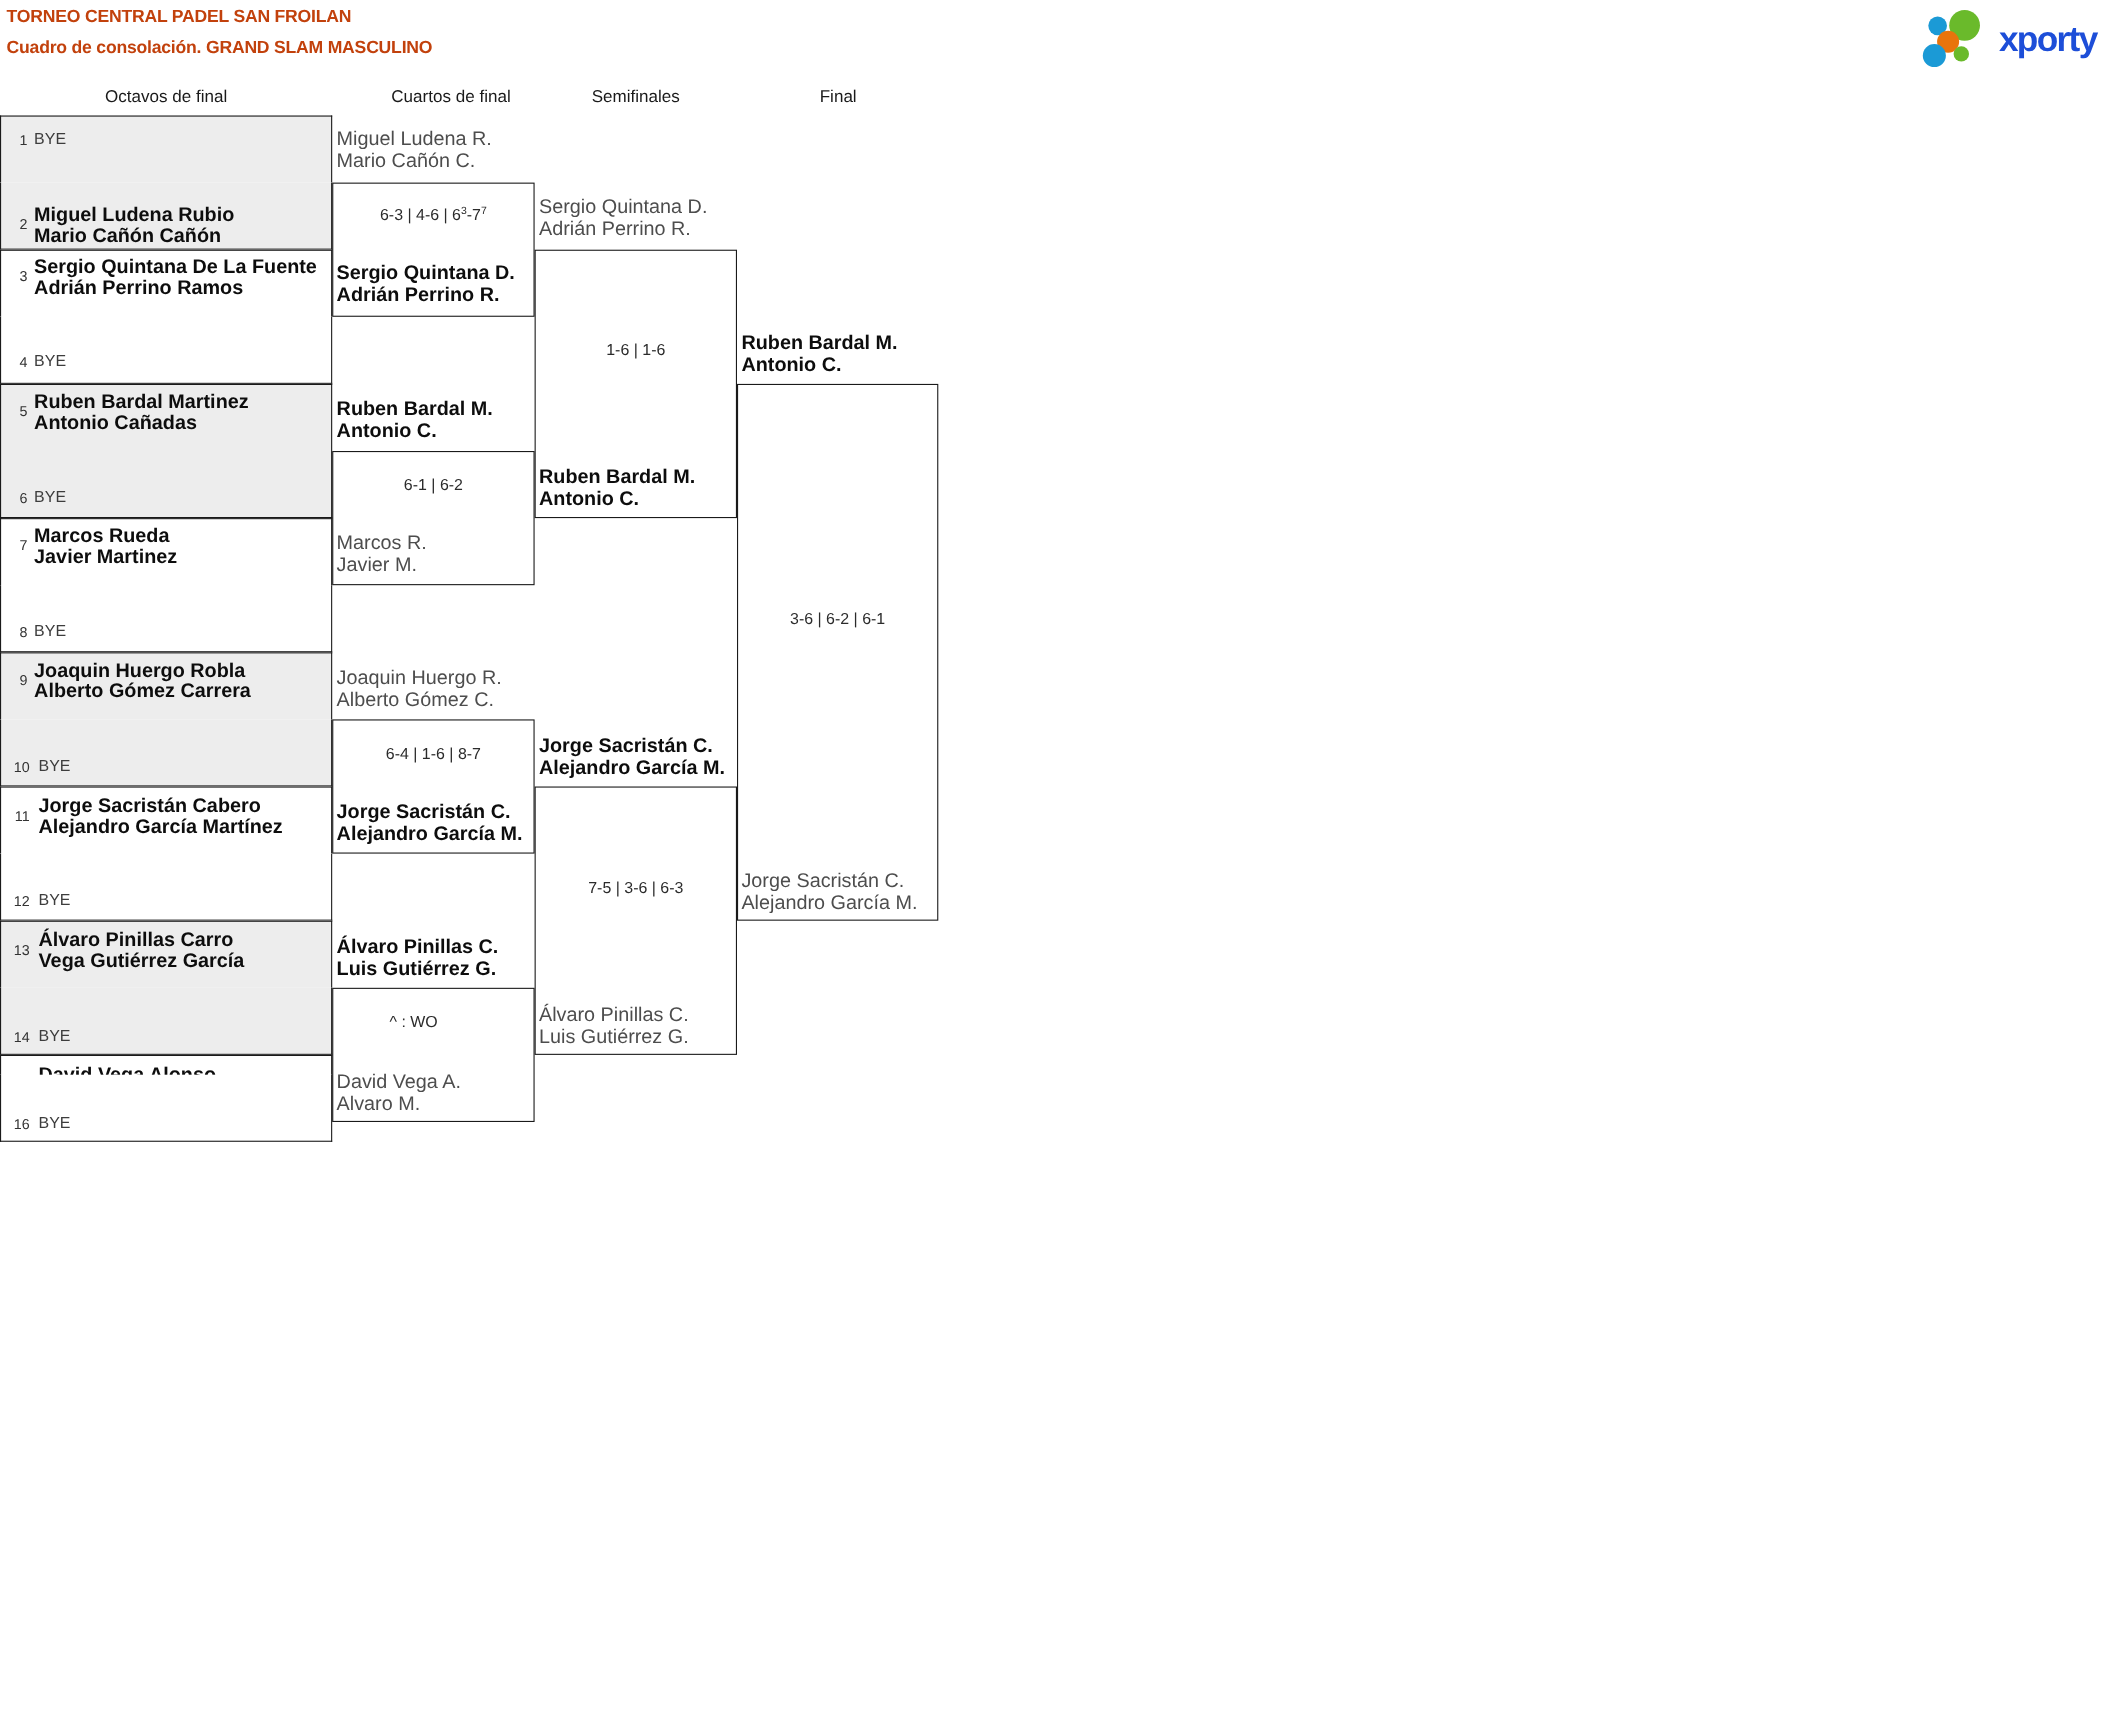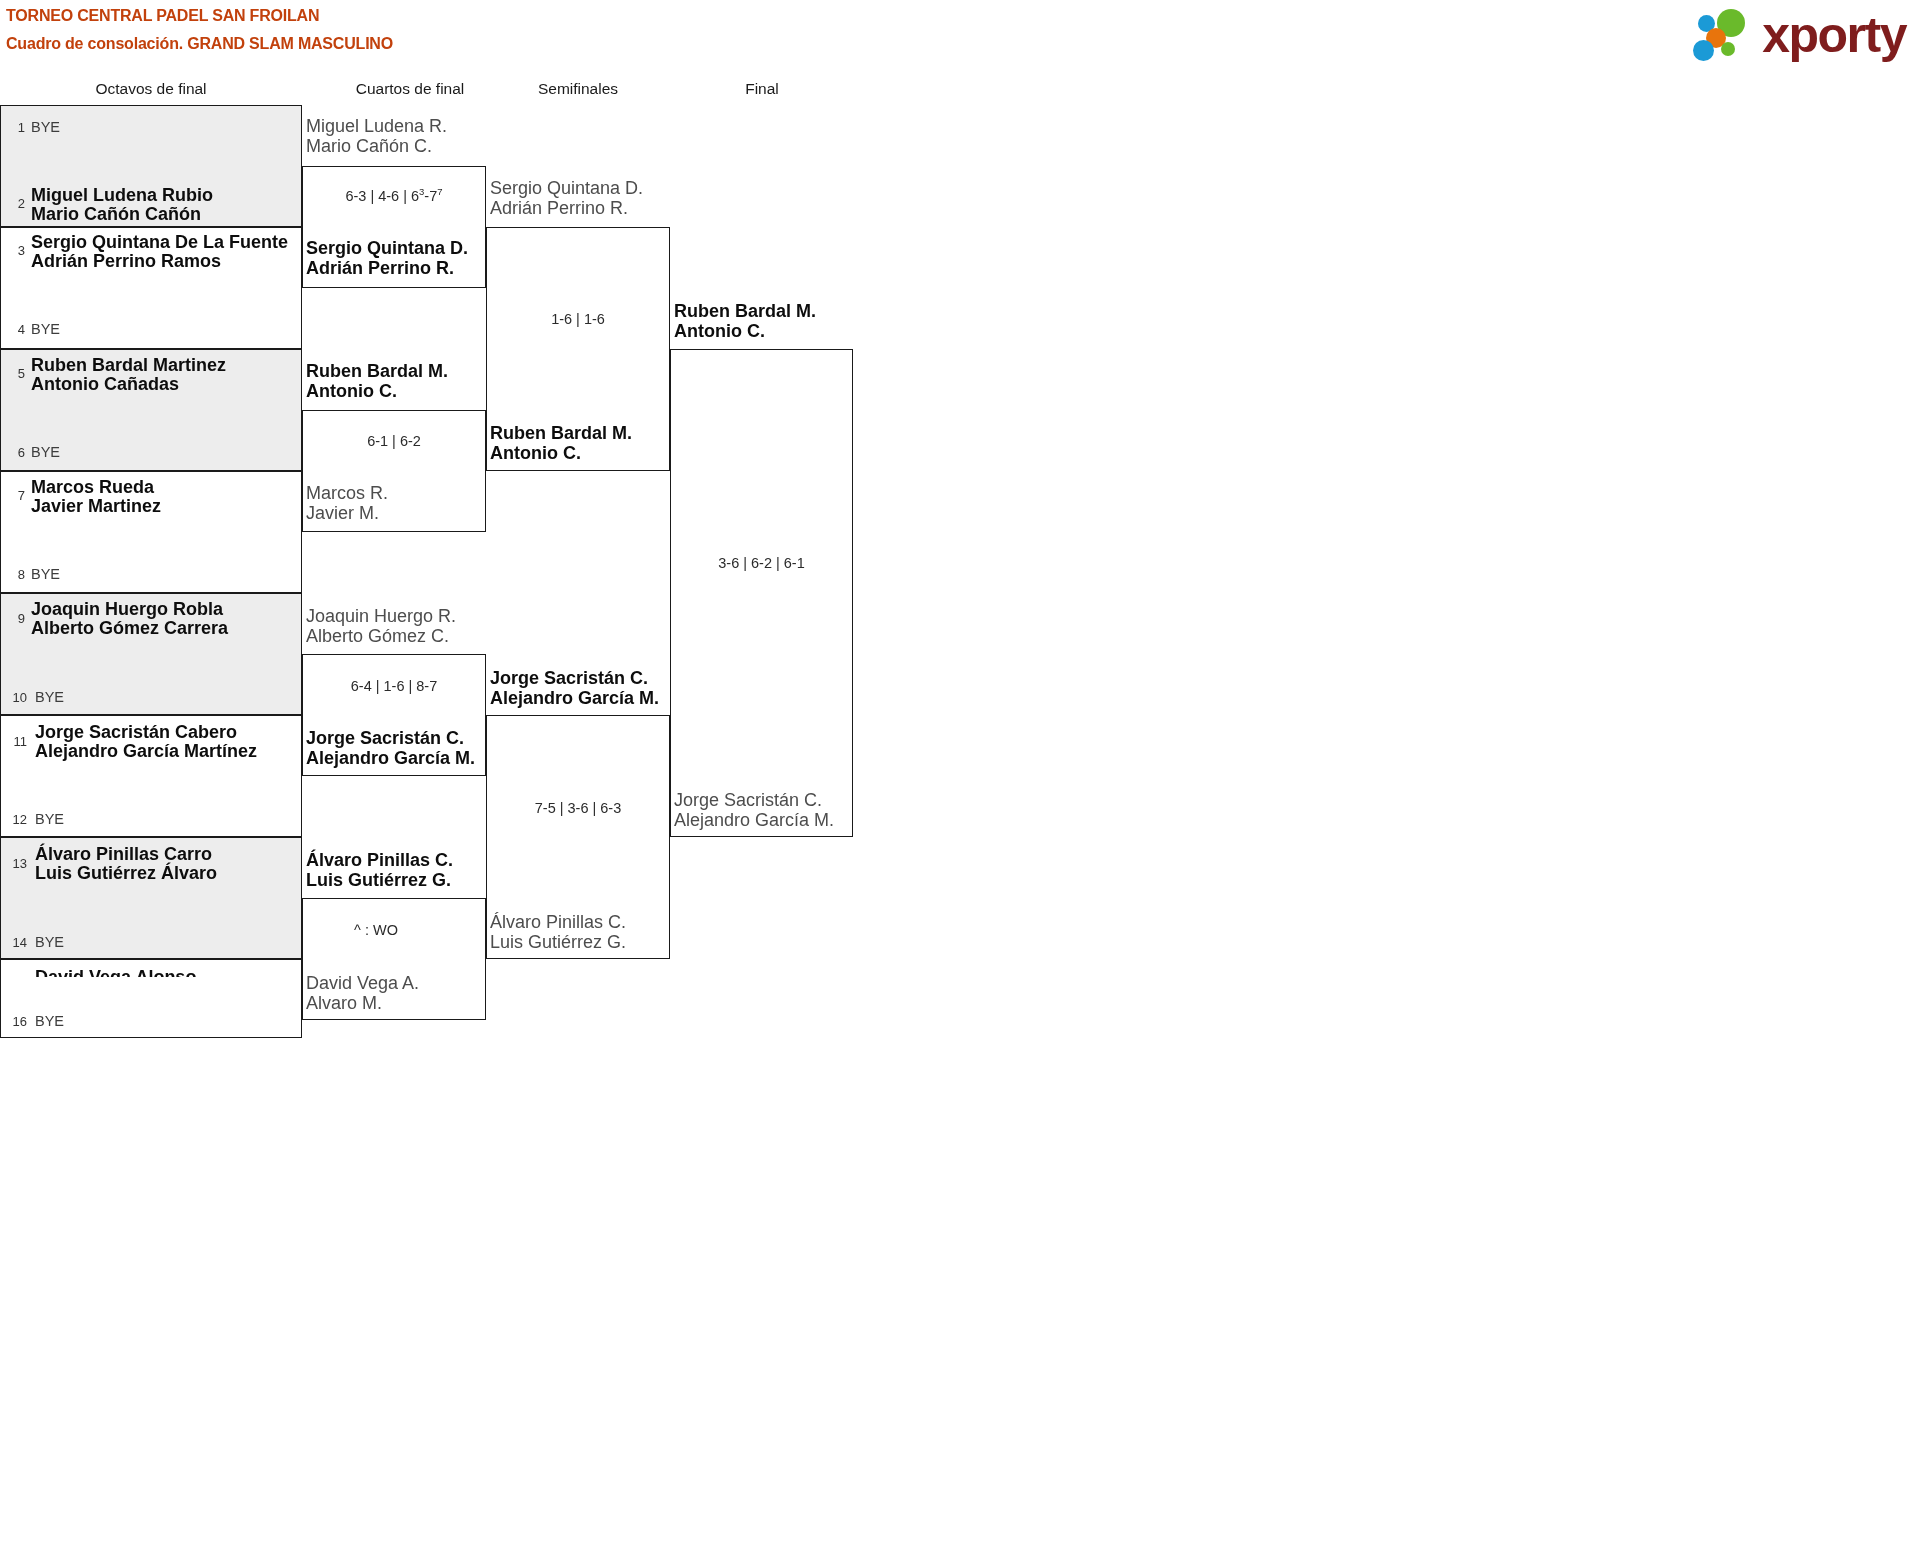--- a/index.html
+++ b/index.html
@@ -43,23 +43,23 @@
     width: 68px; height: 52px;
     margin-right: 2px;
   }
   .dot { position: absolute; border-radius: 50%; }
   .dot-a { left: 6px;  top: 6px;  width: 17px; height: 17px; background: #1b9ad6; }
   .dot-b { left: 25px; top: 0px;  width: 28px; height: 28px; background: #6aba2b; }
   .dot-c { left: 14px; top: 19px; width: 20px; height: 20px; background: #e8740c; }
   .dot-d { left: 1px;  top: 31px; width: 21px; height: 21px; background: #1b9ad6; }
   .dot-e { left: 29px; top: 33px; width: 14px; height: 14px; background: #6aba2b; }
   .logo-word {
-    font-size: 50px;
+    font-size: 32px;
     font-weight: 700;
-    color: #7f1d1d;
+    color: #1d4ed8;
     letter-spacing: -1.5px;
     line-height: 50px;
   }
 
   
   .round-head {
     position: absolute;
     font-size: 15.5px;
     color: #1a1a1a;
     white-space: nowrap;
@@ -256,21 +256,21 @@
       <div class="slot-seed" style="top:36px; left:0px; width:26px;">12</div>
       <div class="slot-names" style="top:34px; left:34px;">
         <div class="nm bye">BYE</div>
       </div>
     </div>
 
     <div class="slot shaded topline" style="top:837px; height:61px;">
       <div class="slot-seed" style="top:18px; left:0px; width:26px;">13</div>
       <div class="slot-names" style="top:7px; left:34px;">
         <div class="nm win">Álvaro Pinillas Carro</div>
-        <div class="nm win">Luis Gutiérrez Álvaro</div>
+        <div class="nm win">Vega Gutiérrez García</div>
       </div>
     </div>
 
     <div class="slot shaded botline" style="top:898px; height:61px;">
       <div class="slot-seed" style="top:37px; left:0px; width:26px;">14</div>
       <div class="slot-names" style="top:35px; left:34px;">
         <div class="nm bye">BYE</div>
       </div>
     </div>
 

